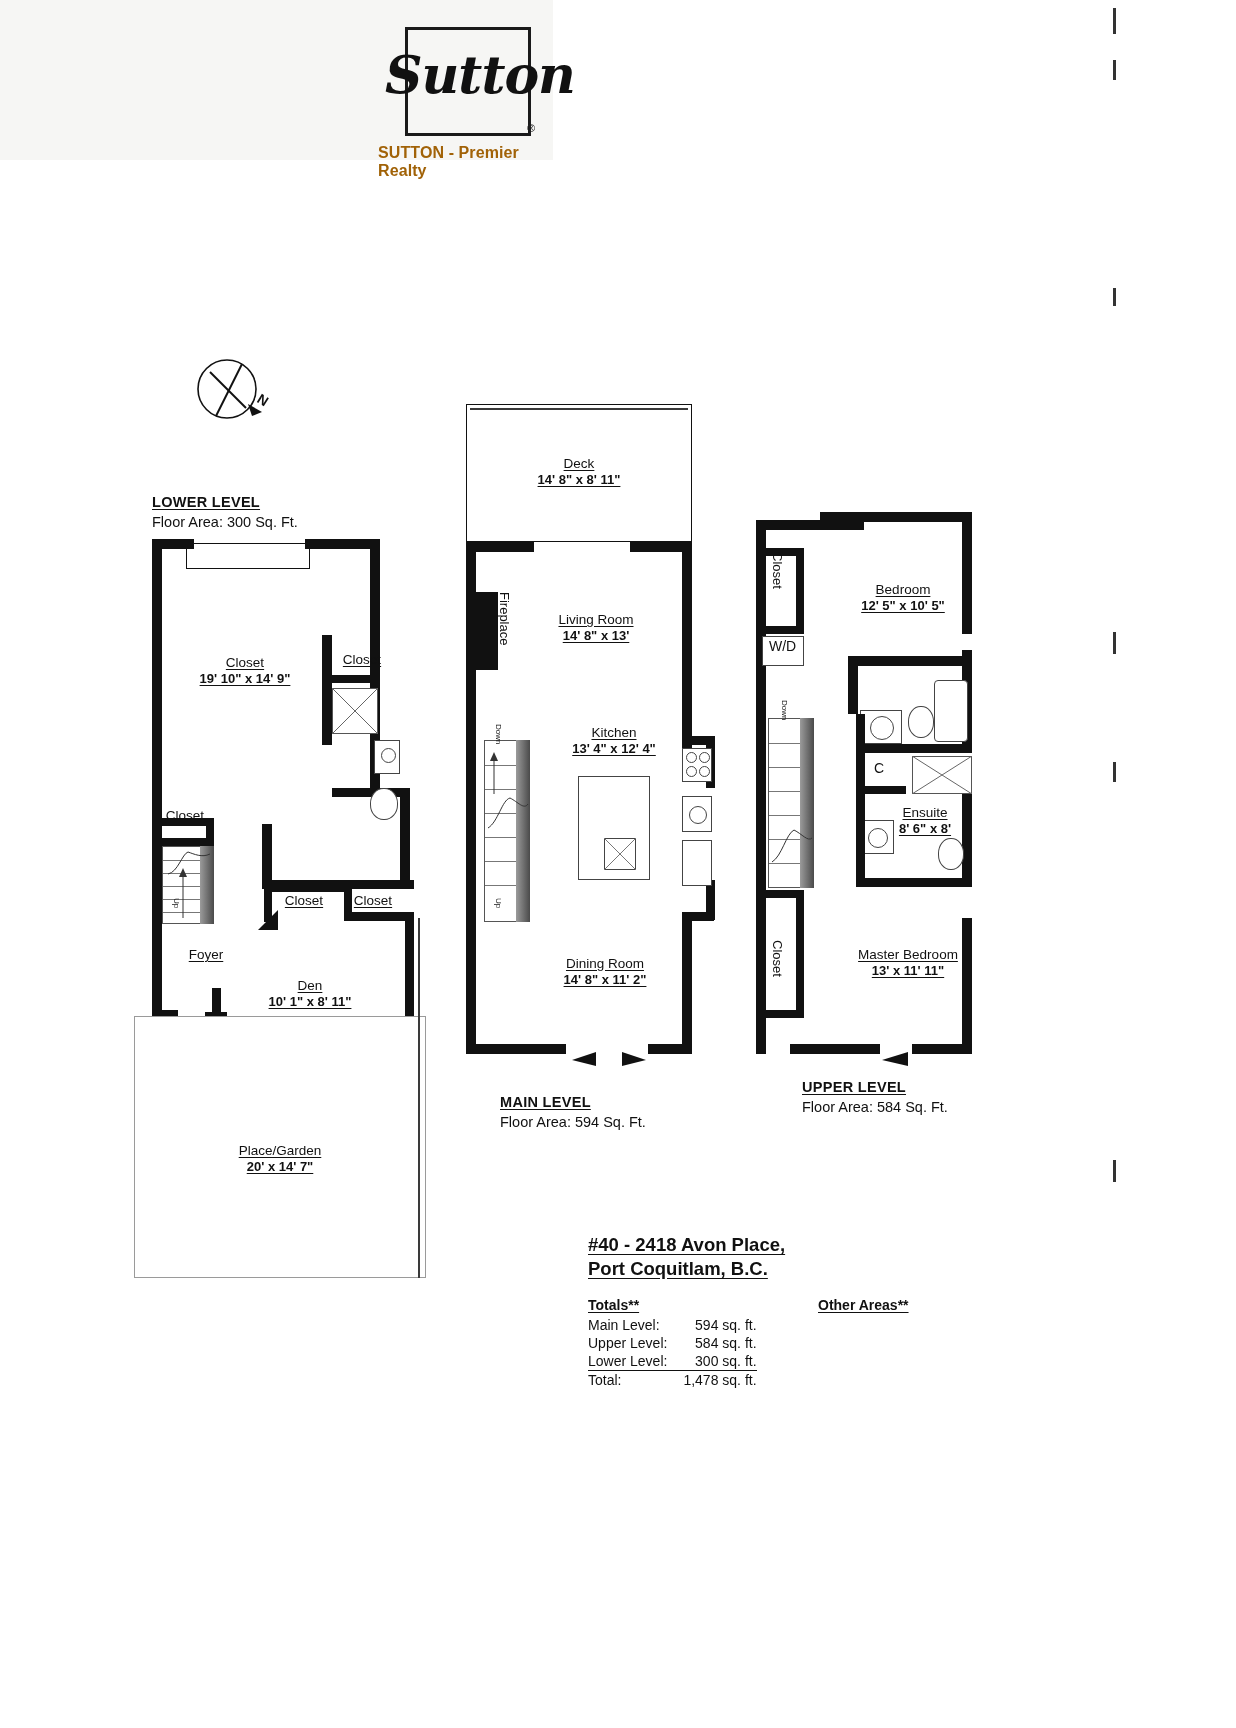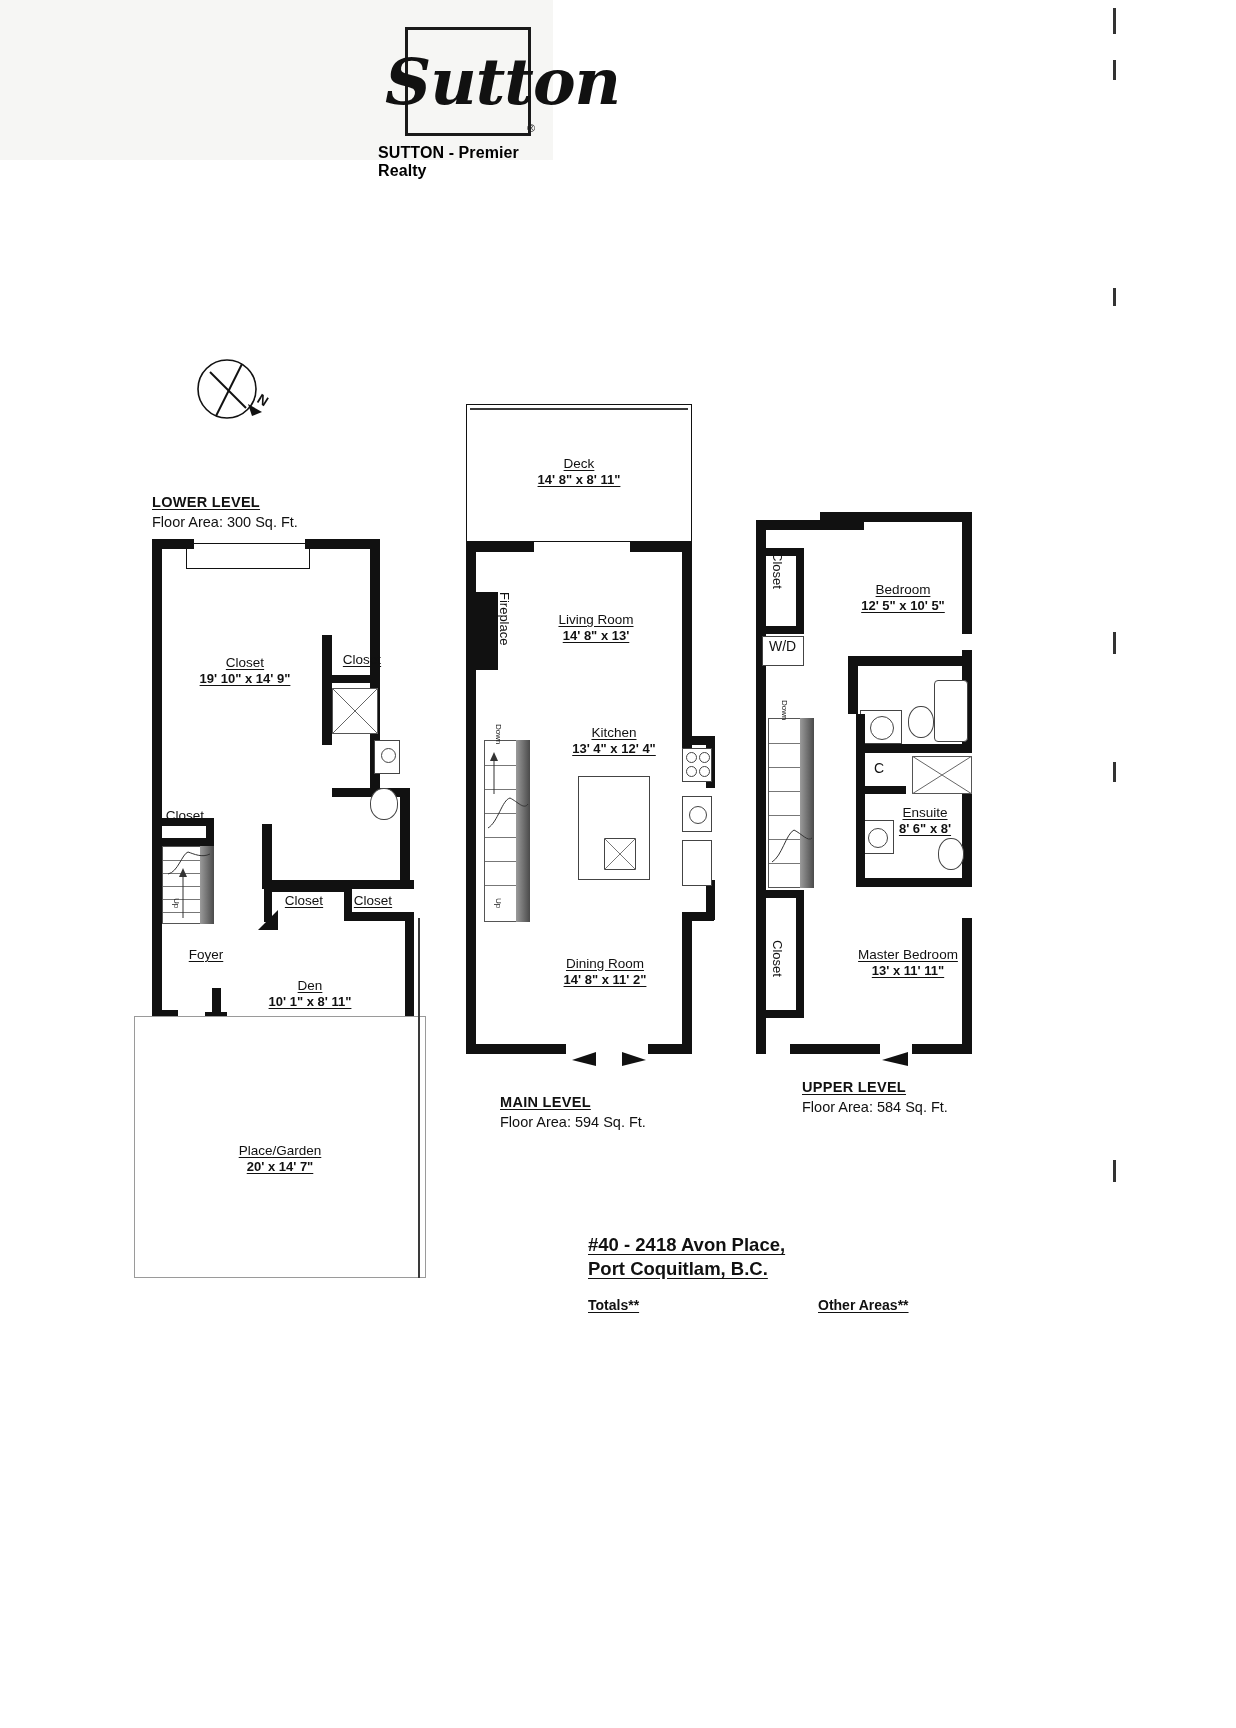--- a/index.html
+++ b/index.html
@@ -14,23 +14,23 @@
   #hs-house{position:absolute;left:18px;top:0px;width:120px;height:66px;}
   #hs-word{position:absolute;left:0;top:36px;width:355px;
     font-family:"DejaVu Sans",sans-serif;font-weight:700;font-size:54px;
     letter-spacing:-1.5px;color:#17253f;line-height:1;
     transform:scaleX(.94);transform-origin:left top;}
   #hs-sub{position:absolute;left:135px;top:96px;font-size:25px;letter-spacing:6.5px;
     font-weight:600;color:#6d7278;font-family:"DejaVu Sans",sans-serif;}
   #sutton-box{left:405px;top:27px;width:120px;height:103px;border:3px solid #1a1a1a;}
   #sutton-word{left:385px;top:44px;width:175px;text-align:left;
     font-family:"DejaVu Serif",serif;font-style:italic;font-weight:700;
-    font-size:64px;color:#111;letter-spacing:-1px;}
+    font-size:52px;color:#111;letter-spacing:-1px;}
   #sutton-reg{left:527px;top:122px;font-size:11px;color:#222;}
-  #sutton-tag{left:378px;top:144px;font-size:16px;font-weight:600;color:#000000;
+  #sutton-tag{left:378px;top:144px;font-size:16px;font-weight:600;color:#a16207;
     letter-spacing:.1px;}
   
   .wall{position:absolute;background:#111;}
   .thin{position:absolute;border:1px solid #111;box-sizing:border-box;background:transparent;}
   .thinline{position:absolute;background:#3a3a3a;}
   .fixture{position:absolute;border:1px solid #444;box-sizing:border-box;background:#fff;}
   .lbl{position:absolute;font-size:13.5px;line-height:1.22;text-align:center;
        white-space:nowrap;color:#111;}
   .lbl .rn{display:block;text-decoration:underline;text-underline-offset:2px;}
   .lbl .dim{display:block;font-weight:700;font-size:13px;
@@ -365,17 +365,37 @@
   <span>Floor Area: 584 Sq. Ft.</span>
 </div>
 
 <div id="addr">
   <span>#40 - 2418 Avon Place,</span>
   <span>Port Coquitlam, B.C.</span>
 </div>
 
 <div class="totals" style="left:588px;top:1297px;">
   <span class="hd">Totals**</span>
+  <table>
+    <tbody>
+        <tr>
+      <td>Main Level:</td>
+      <td class="v">594 sq. ft.</td>
+    </tr>
+    <tr>
+      <td>Upper Level:</td>
+      <td class="v">584 sq. ft.</td>
+    </tr>
+    <tr class="ul">
+      <td>Lower Level:</td>
+      <td class="v">300 sq. ft.</td>
+    </tr>
+    <tr>
+      <td>Total:</td>
+      <td class="v">1,478 sq. ft.</td>
+    </tr>
+  </tbody>
+    </table>
 </div>
 
 <div class="totals" style="left:818px;top:1297px;">
   <span class="hd">Other Areas**</span>
 </div>
 
 </body></html>

